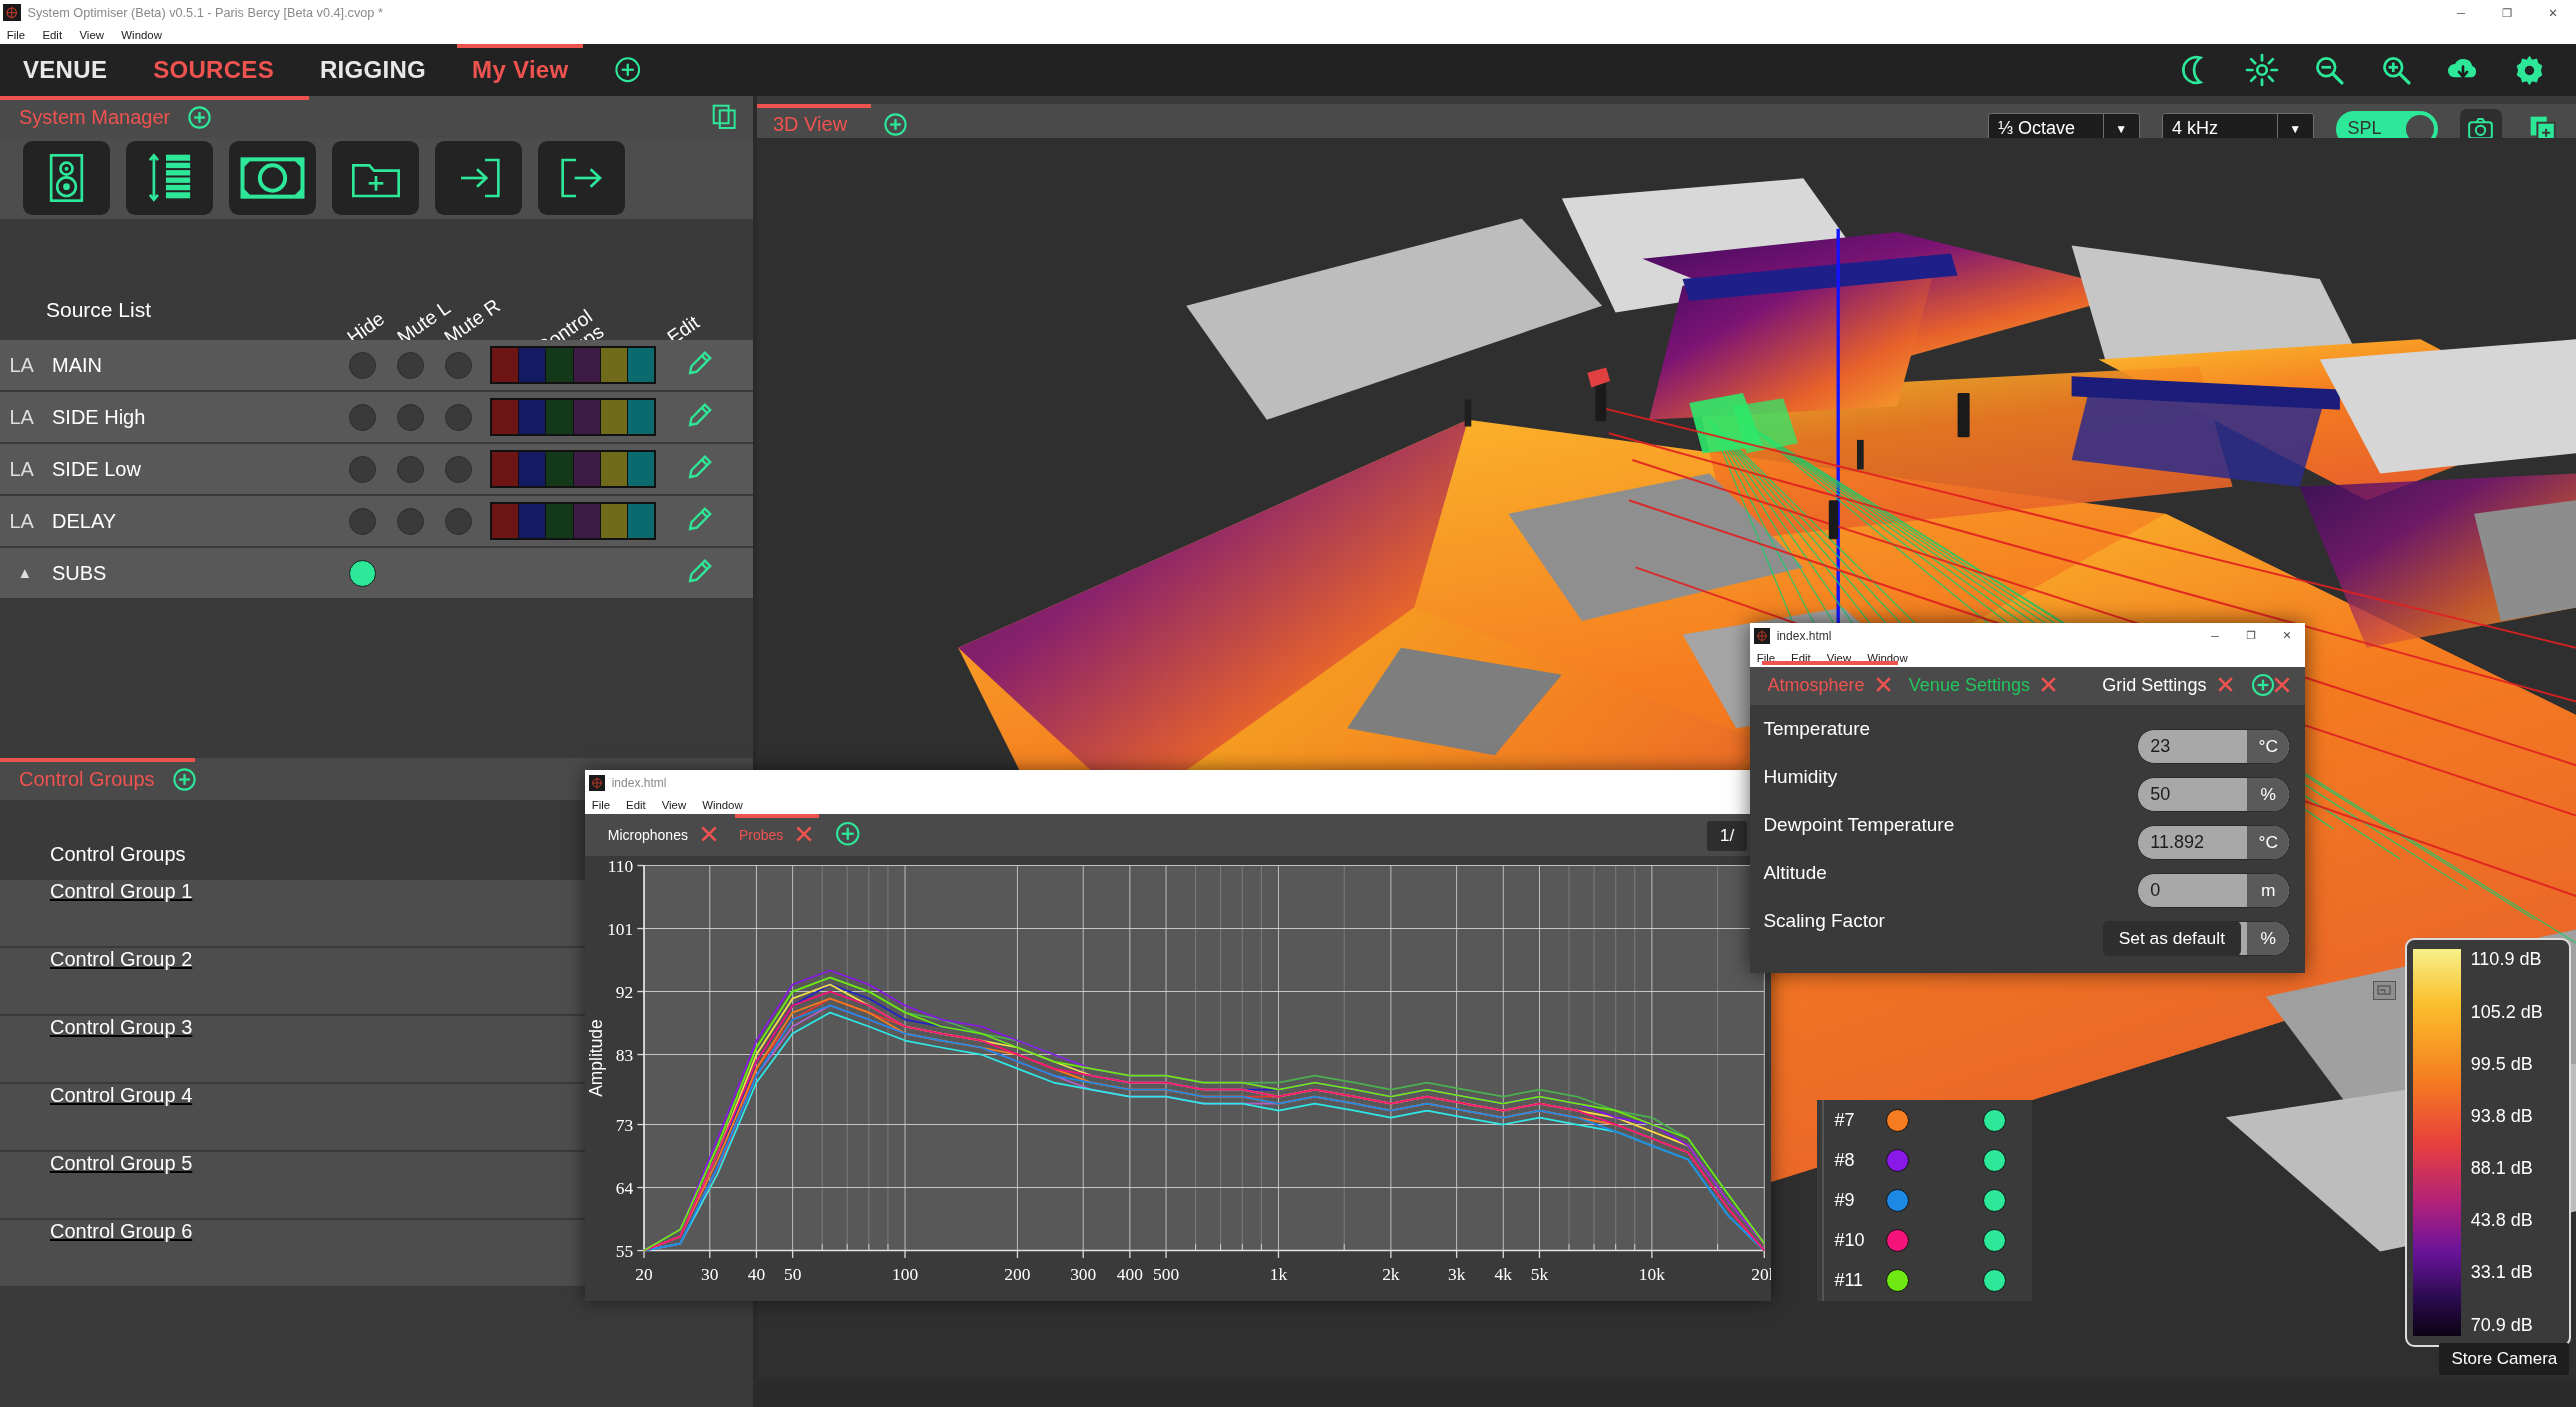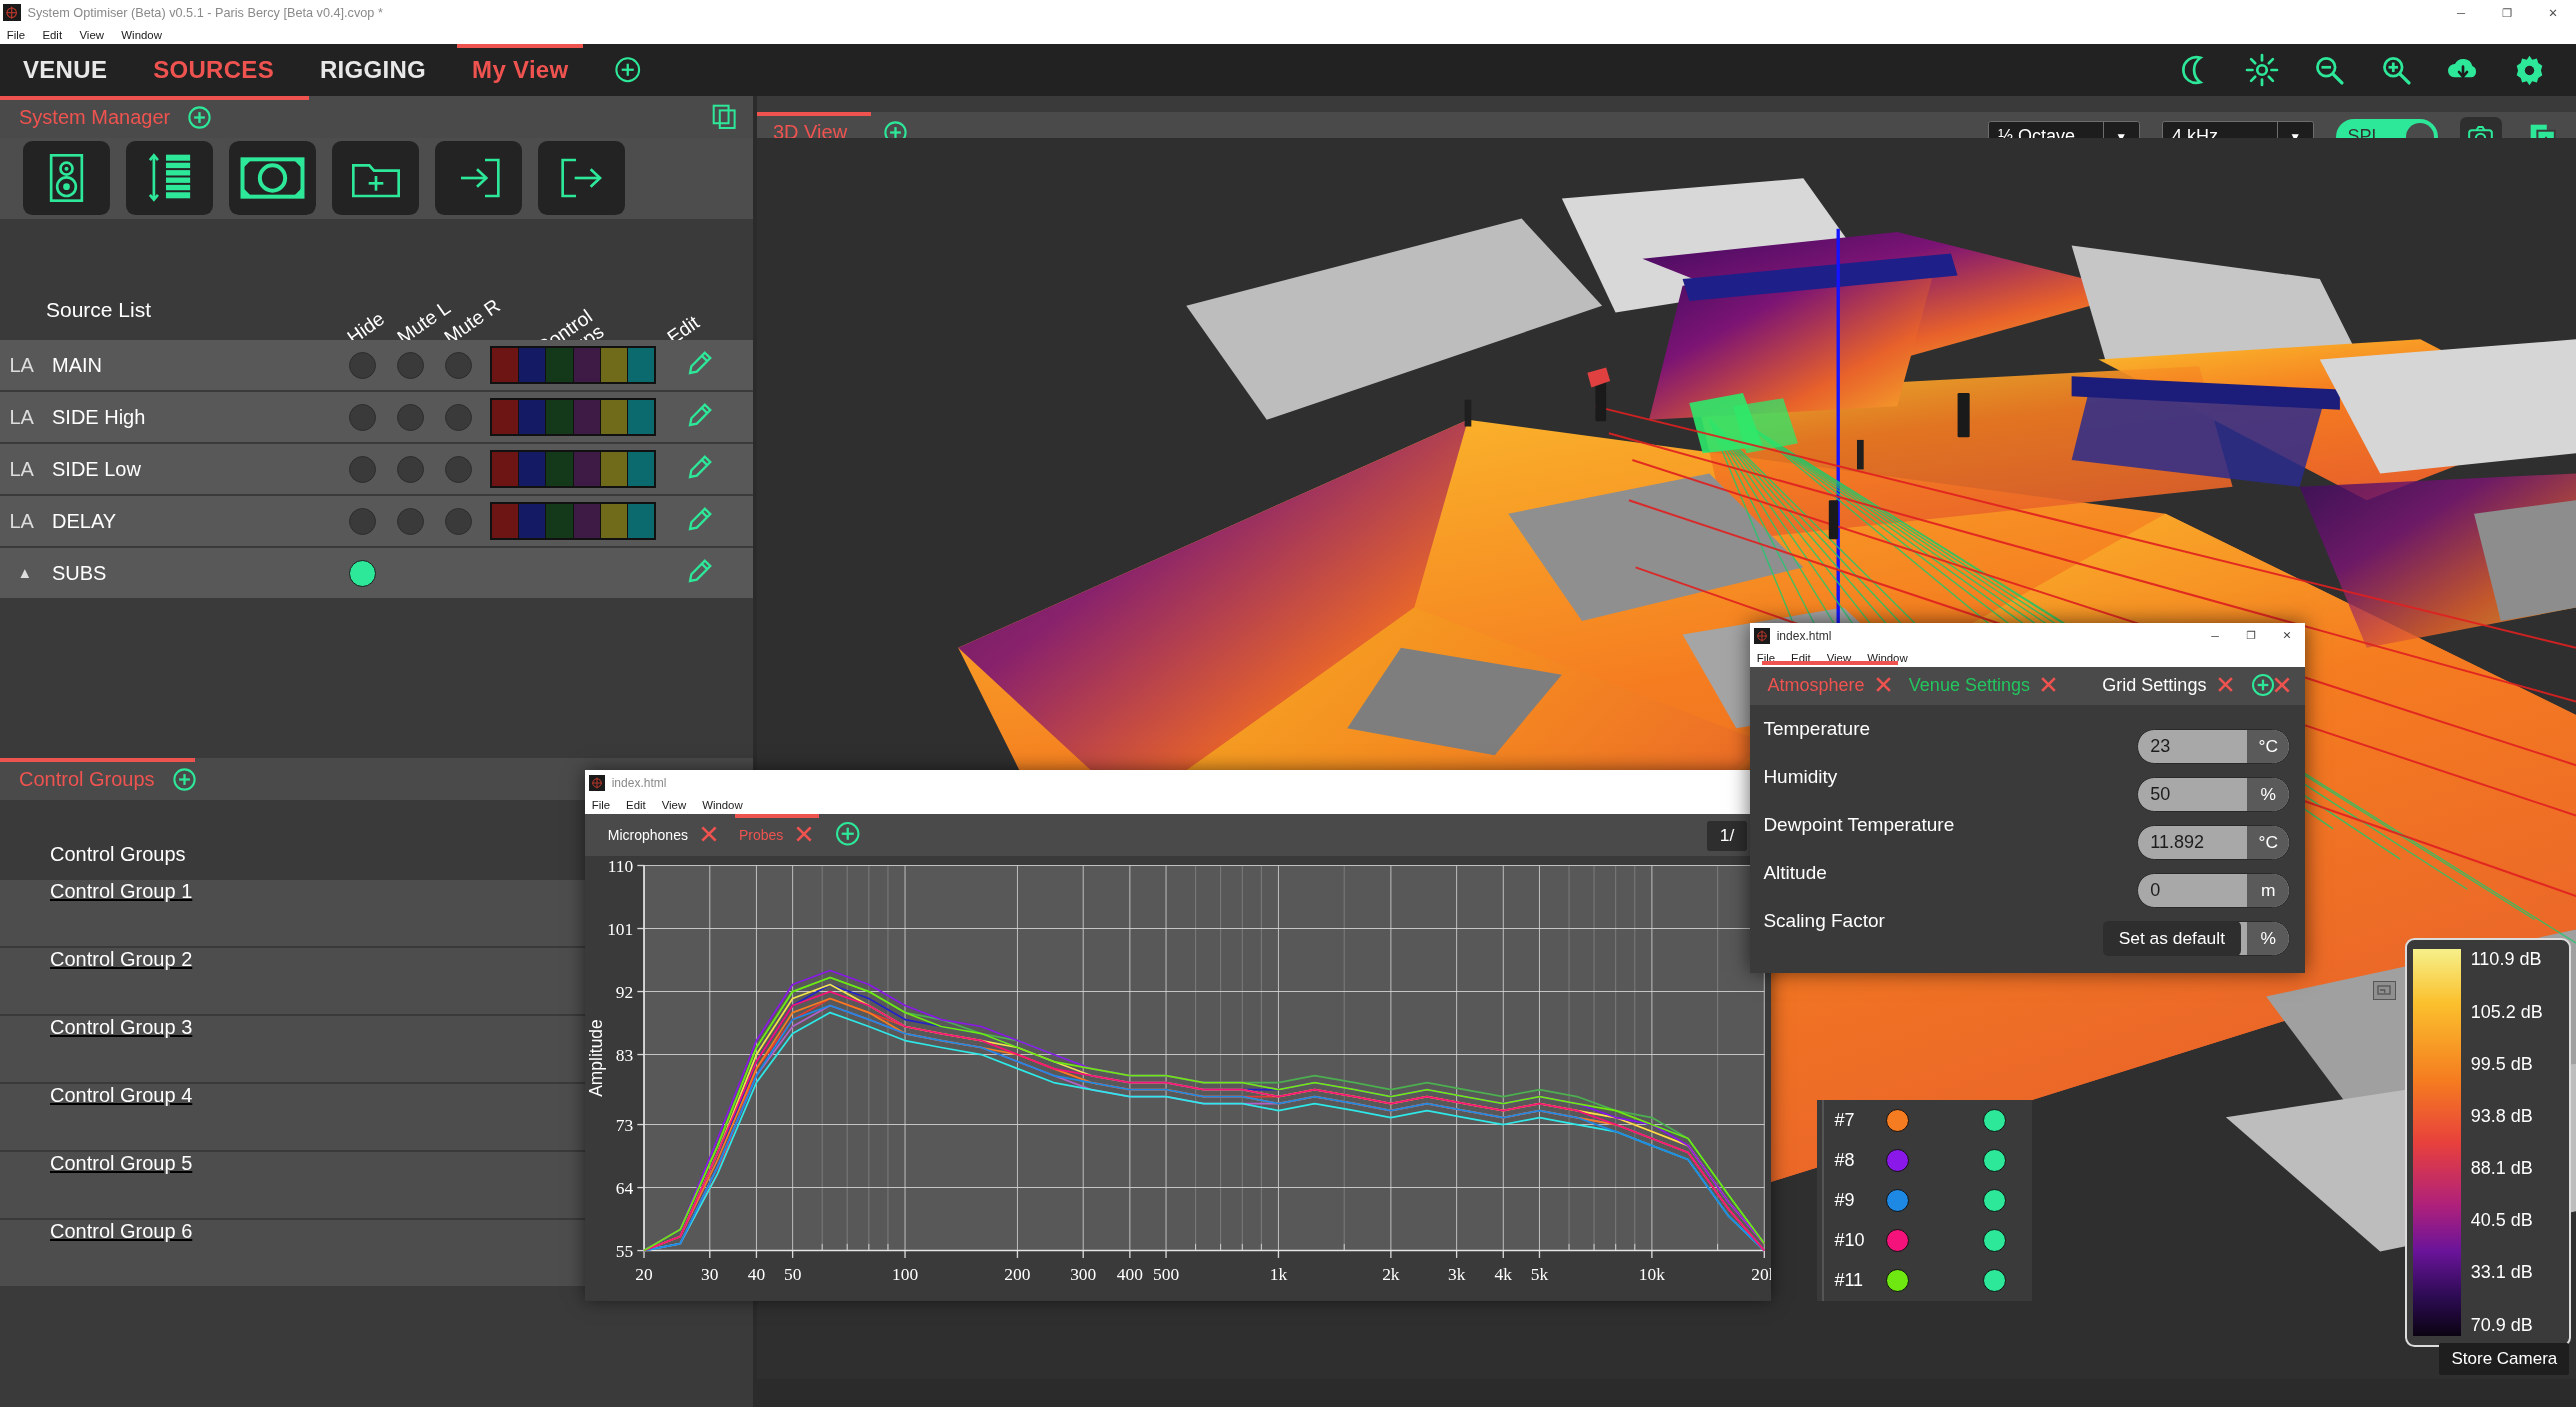--- a/index.html
+++ b/index.html
@@ -123,21 +123,21 @@
     position:relative;height:68px;background:#4d4d4d;border-bottom:2.7px solid #3a3a3a;
     display:flex;align-items:flex-start;text-decoration:underline;
   }
   .cgRow span{font-size:20px;color:#fff;margin-left:50px}
   .cgRow .swatch{
     position:absolute;left:578px;width:10.7px;height:39px;border:1.3px solid #111;
   }
 
   
   #view3d{left:757px;top:96px;width:1819px;height:1283px;background:#3a3a3a;overflow:hidden}
-  #v3dHead{position:absolute;left:0;top:16px;width:1819px;height:42px;background:#4a4a4a}
+  #v3dHead{position:absolute;left:0;top:8px;width:1819px;height:42px;background:#4a4a4a}
   #v3dHead .accentbar{position:absolute;left:0;top:0;width:114px;height:4px;background:#ef5350}
   #v3dHead .ptitle{position:absolute;left:16px;top:9.4px;font-size:20px;color:#ef5350}
   #v3dHead .pplus{position:absolute;left:125px;top:7.4px;width:29.5px;height:29.5px}
   #v3dControls{position:absolute;right:13.4px;top:5.4px;display:flex;align-items:center;gap:22px}
   .selectbox{
     height:32px;background:#1d1d1d;border:1.3px solid #6d6d6d;border-radius:2.7px;
     display:flex;align-items:center;
   }
   .selectbox .val{font-size:18px;color:#fff;padding:0 9.4px;min-width:114px}
   .selectbox .arrow{
@@ -696,21 +696,21 @@
   </div>
 
   <div id="splLegend" class="abs">
     <div id="splBar"></div>
     <div id="splTicks">
         <div>110.9 dB</div>
         <div>105.2 dB</div>
         <div>99.5 dB</div>
         <div>93.8 dB</div>
         <div>88.1 dB</div>
-        <div>40.5 dB</div>
+        <div>43.8 dB</div>
         <div>33.1 dB</div>
         <div>70.9 dB</div>
       </div>
   </div>
 
   <div id="storeCamera" class="abs">Store Camera</div>
 </div>
 
 <div id="probeList" class="abs">
   <div class="vline"></div>

